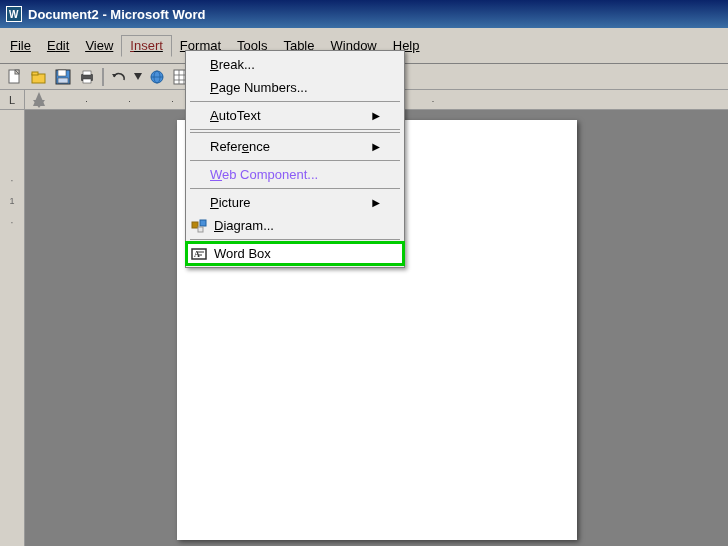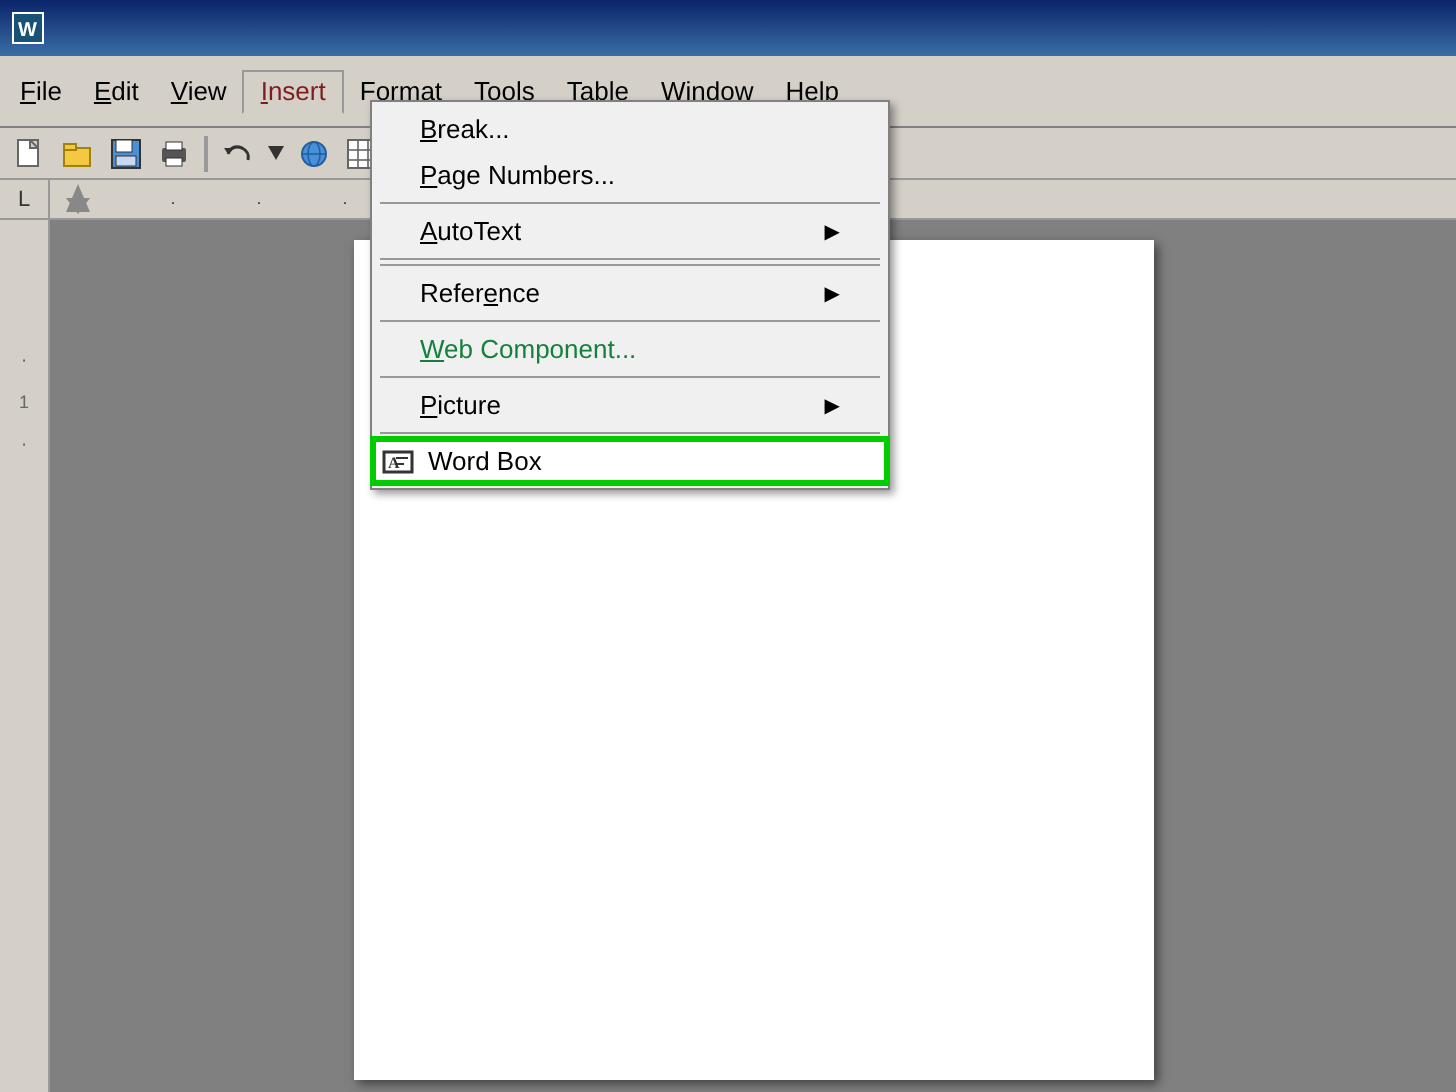--- a/index.html
+++ b/index.html
@@ -41,20 +41,21 @@
     }
 
     
     .menu-bar {
       background: #d4d0c8;
       height: 36px;
       display: flex;
       align-items: center;
       padding: 0 2px;
       border-bottom: 1px solid #808080;
+      text-decoration: underline;
     }
     .menu-item {
       padding: 2px 8px;
       font-size: 13px;
       cursor: pointer;
       color: #000;
       position: relative;
     }
     .menu-item.active {
       background: #d4d0c8;
@@ -160,36 +161,36 @@
     .dropdown-container {
       position: absolute;
       top: 50px;
       left: 185px;
       z-index: 100;
     }
     .dropdown-menu {
       background: #f0f0f0;
       border: 1px solid #808080;
       box-shadow: 2px 2px 4px rgba(0,0,0,0.4);
-      width: 260px;
+      width: 220px;
       padding: 2px 0;
     }
     .dropdown-item {
       padding: 4px 24px 4px 24px;
       font-size: 13px;
       cursor: pointer;
       color: #000;
       display: flex;
       align-items: center;
       justify-content: space-between;
       position: relative;
       white-space: nowrap;
     }
     .dropdown-item.disabled {
-      color: #15803d;
+      color: #8b5cf6;
       cursor: default;
     }
     .dropdown-item.text-box-item {
       background: white;
       outline: 3px solid #00cc00;
       outline-offset: -2px;
       color: #000;
     }
     .dropdown-sep {
       height: 1px;
@@ -213,20 +214,21 @@
 </head>
 <body>
 
 <div class="title-bar">
   <div class="title-bar-icon">
     <svg width="14" height="14" viewBox="0 0 14 14">
       <rect width="14" height="14" fill="#1a5276"></rect>
       <text x="2" y="11" font-size="10" fill="white" font-weight="bold">W</text>
     </svg>
   </div>
+  <span class="title-bar-text">Document2 - Microsoft Word</span>
 </div>
 
 <div class="menu-bar">
   <div class="menu-item"><u>F</u>ile</div>
   <div class="menu-item"><u>E</u>dit</div>
   <div class="menu-item"><u>V</u>iew</div>
   <div class="menu-item active" style="background:#d4d0c8; border:1px solid #999; border-bottom:1px solid #d4d0c8; position:relative; z-index:200; padding-bottom:3px;"><u>I</u>nsert</div>
   <div class="menu-item">F<u>o</u>rmat</div>
   <div class="menu-item"><u>T</u>ools</div>
   <div class="menu-item">T<u>a</u>ble</div>
@@ -387,20 +389,30 @@
       <span><u>W</u>eb Component...</span>
     </div>
 
     <div class="dropdown-sep"></div>
 
     <div class="dropdown-item">
       <span><u>P</u>icture</span>
       <span class="dropdown-arrow">▶</span>
     </div>
 
+    <div class="dropdown-item" style="position:relative;">
+      <div class="dropdown-item-icon">
+        <svg width="16" height="16" viewBox="0 0 16 16">
+          <rect x="1" y="4" width="6" height="6" fill="#b8860b" stroke="#8b6914" stroke-width="1"></rect>
+          <rect x="9" y="2" width="6" height="6" fill="#4a90d9" stroke="#2060a0" stroke-width="1"></rect>
+          <rect x="7" y="9" width="5" height="5" fill="#e8e8e8" stroke="#999" stroke-width="1"></rect>
+        </svg>
+      </div>
+      <span style="padding-left:4px;"><u>D</u>iagram...</span>
+    </div>
 
     <div class="dropdown-sep"></div>
 
     <div class="dropdown-item text-box-item" style="position:relative;">
       <div class="dropdown-item-icon">
         <svg width="16" height="16" viewBox="0 0 16 16">
           <rect x="1" y="3" width="14" height="10" fill="white" stroke="#333" stroke-width="1.5"></rect>
           <text x="3" y="11" font-size="8" fill="#333" font-family="serif" font-weight="bold">A</text>
           <line x1="7" y1="6" x2="13" y2="6" stroke="#333" stroke-width="1"></line>
           <line x1="7" y1="9" x2="11" y2="9" stroke="#333" stroke-width="1"></line>

